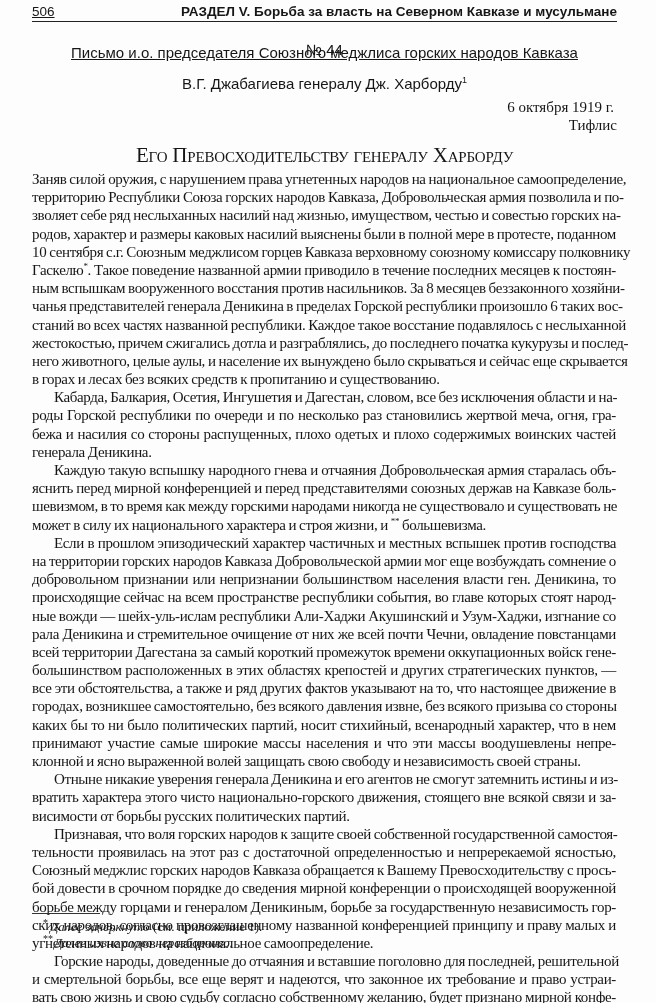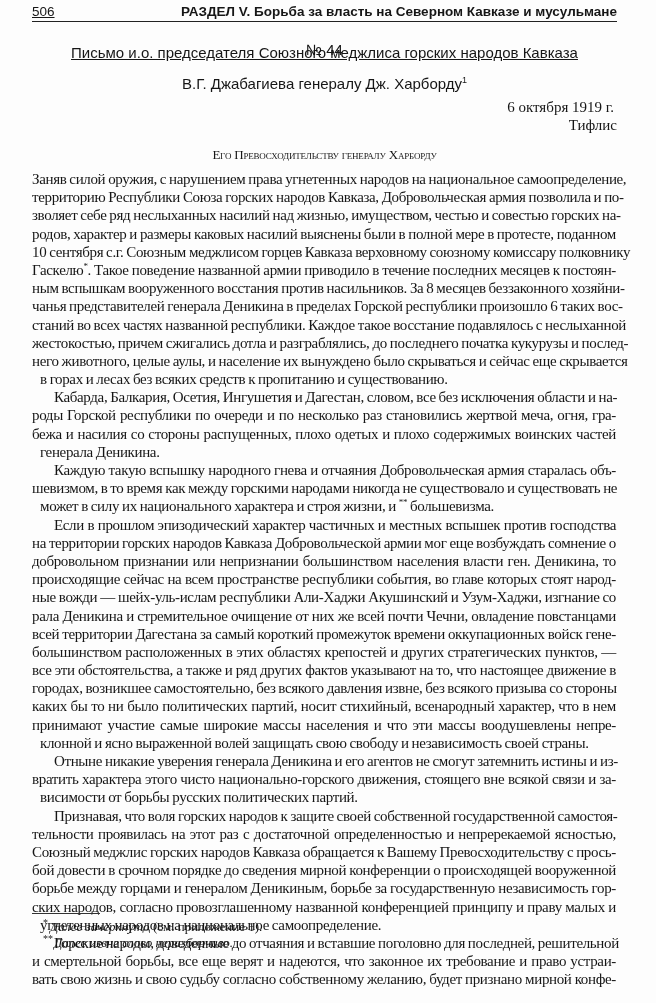--- a/index.html
+++ b/index.html
@@ -13,25 +13,25 @@
   .docnum, .title-line { position: absolute; left: 32px; width: 585px; text-align: center;
     font-family: "Liberation Sans", sans-serif; font-size: 15px; line-height: 18px; white-space: nowrap; }
   .docnum { top: 41px; }
   .title1 { top: 44px; text-decoration: underline; }
   .title2 { top: 75px; }
   sup { font-size: 9px; line-height: 0; vertical-align: super; }
   .right-line { position: absolute; right: 39px; font-family: "Liberation Serif", serif; font-size: 15px; line-height: 18px; white-space: nowrap; }
   .date { top: 98px; right: 42px; }
   .place { top: 116px; margin-left: 10px; }
   .address { position: absolute; left: 32px; width: 585px; top: 146px; text-align: center;
-    font-family: "Liberation Serif", serif; font-size: 13px; line-height: 18px; font-variant: small-caps; letter-spacing: -0.2px; }
+    font-family: "Liberation Serif", serif; font-size: 21px; line-height: 18px; font-variant: small-caps; letter-spacing: -0.2px; }
   .body { position: absolute; left: 32px; top: 170px; width: 584px;
     font-family: "Liberation Serif", serif; font-size: 15px; line-height: 18.2px; }
   .ln { display: block; height: 18.2px; white-space: nowrap; text-align: justify; text-align-last: justify; letter-spacing: -0.35px; word-spacing: -0.5px; }
-  .ln.last { text-align-last: left; margin-left: 8px; }
+  .ln.last { text-align-last: left; }
   .ln.indent { padding-left: 22px; }
   .fn-rule { position: absolute; left: 32px; top: 913px; width: 68px; border-top: 1px solid #333; }
   .footnotes { position: absolute; left: 50px; top: 919px; font-family: "Liberation Serif", serif; font-size: 13px; line-height: 16px; }
   .fn { white-space: nowrap; position: relative; }
   .fn i { font-style: italic; margin-top: 12px; }
   .fn-mark { position: absolute; left: -7px; top: -4px; font-size: 10px; }
   .fn2 { padding-left: 4px; }
 </style>
 </head>
 <body>
@@ -63,20 +63,21 @@
       <span class="ln">чанья представителей генерала Деникина в пределах Горской республики произошло 6 таких вос-</span>
       <span class="ln">станий во всех частях названной республики. Каждое такое восстание подавлялось с неслыханной</span>
       <span class="ln">жестокостью, причем сжигались дотла и разграблялись, до последнего початка кукурузы и послед-</span>
       <span class="ln">него животного, целые аулы, и население их вынуждено было скрываться и сейчас еще скрывается</span>
       <span class="ln last">в горах и лесах без всяких средств к пропитанию и существованию.</span>
       <span class="ln indent">Кабарда, Балкария, Осетия, Ингушетия и Дагестан, словом, все без исключения области и на-</span>
       <span class="ln">роды Горской республики по очереди и по несколько раз становились жертвой меча, огня, гра-</span>
       <span class="ln">бежа и насилия со стороны распущенных, плохо одетых и плохо содержимых воинских частей</span>
       <span class="ln last">генерала Деникина.</span>
       <span class="ln indent">Каждую такую вспышку народного гнева и отчаяния Добровольческая армия старалась объ-</span>
+      <span class="ln">яснить перед мирной конференцией и перед представителями союзных держав на Кавказе боль-</span>
       <span class="ln">шевизмом, в то время как между горскими народами никогда не существовало и существовать не</span>
       <span class="ln last">может в силу их национального характера и строя жизни, и <sup>**</sup> большевизма.</span>
       <span class="ln indent">Если в прошлом эпизодический характер частичных и местных вспышек против господства</span>
       <span class="ln">на территории горских народов Кавказа Добровольческой армии мог еще возбуждать сомнение о</span>
       <span class="ln">добровольном признании или непризнании большинством населения власти ген. Деникина, то</span>
       <span class="ln">происходящие сейчас на всем пространстве республики события, во главе которых стоят народ-</span>
       <span class="ln">ные вожди — шейх-уль-ислам республики Али-Хаджи Акушинский и Узум-Хаджи, изгнание со</span>
       <span class="ln">рала Деникина и стремительное очищение от них же всей почти Чечни, овладение повстанцами</span>
       <span class="ln">всей территории Дагестана за самый короткий промежуток времени оккупационных войск гене-</span>
       <span class="ln">большинством расположенных в этих областях крепостей и других стратегических пунктов, —</span>

